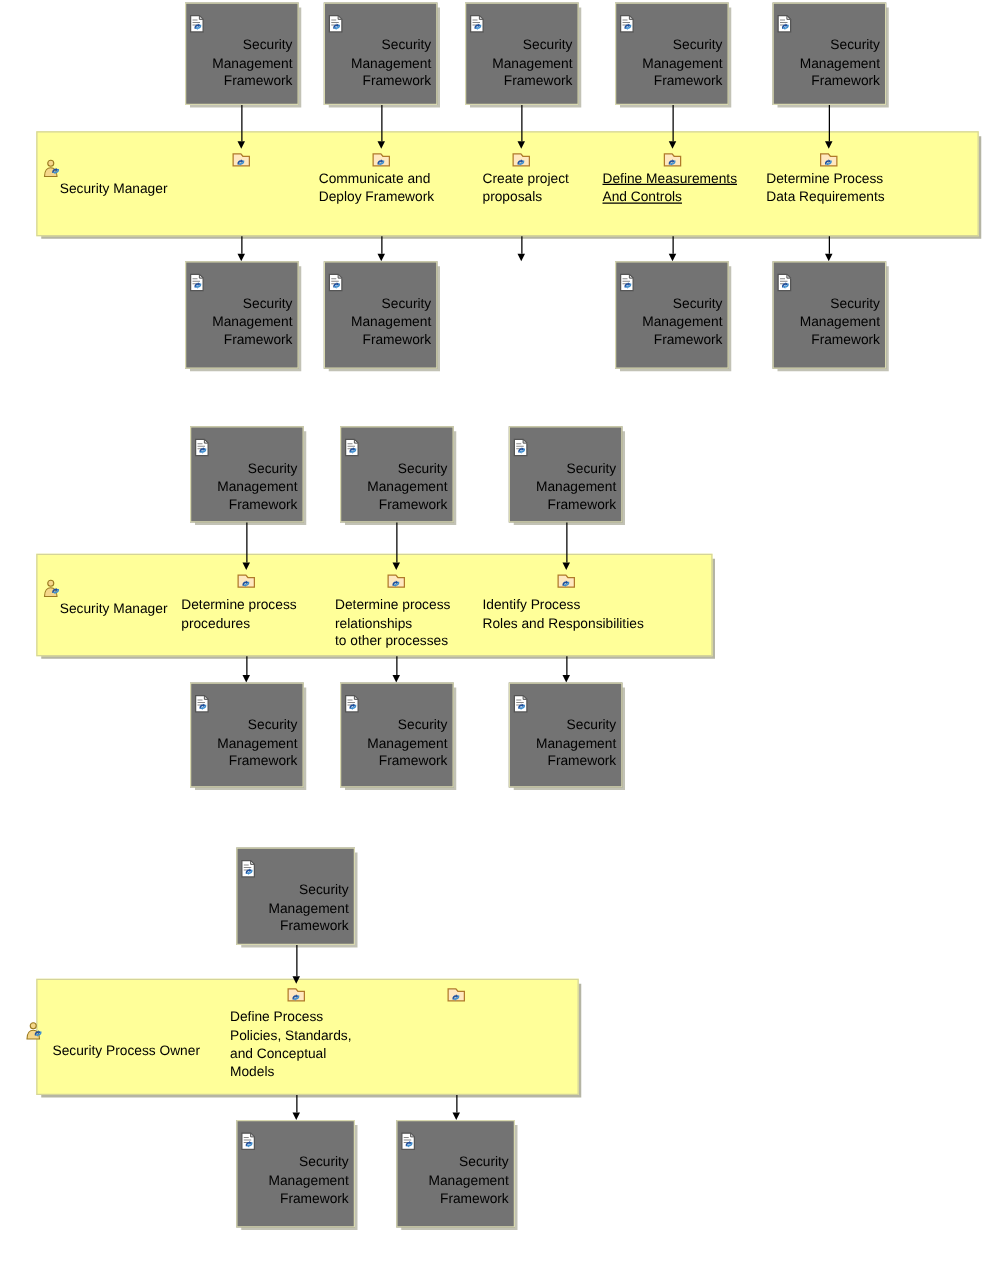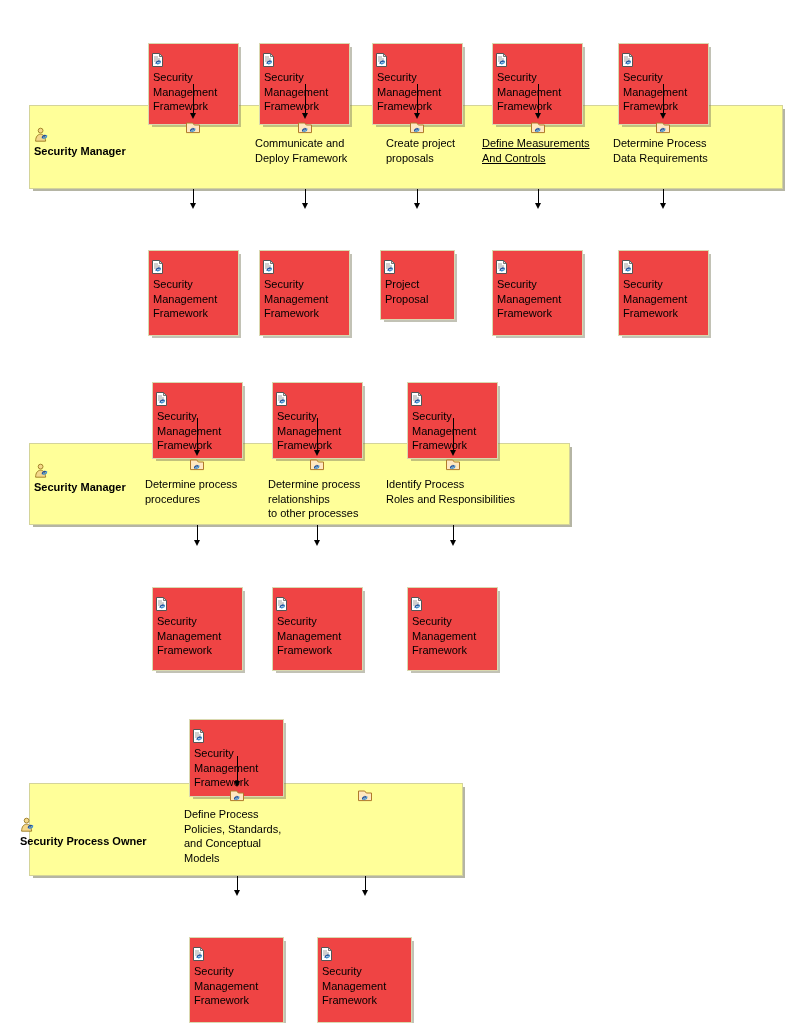--- a/index.html
+++ b/index.html
@@ -29,49 +29,47 @@
     position: absolute;
     background: #ffff99;
     border: 1px solid #d4d49a;
     box-shadow: 3px 3px 0 -1px rgba(120,120,90,0.55);
     box-sizing: border-box;
   }
 
   
   .role {
     position: absolute;
-    text-align: left;
+    text-align: right;
     line-height: 13px;
     box-sizing: border-box;
-    font-weight: bold;
   }
   .role .role-label {
     display: block;
     white-space: nowrap;
   }
 
   
   .task {
     position: absolute;
     text-align: left;
     line-height: 14.5px;
     box-sizing: border-box;
   }
   .task .task-label { display: block; }
 
   
   .artifact {
     position: absolute;
-    background: #ef4444;
+    background: #737373;
     border: 1px solid #d9d9b0;
     box-shadow: 3px 3px 0 -1px rgba(120,120,90,0.45);
     box-sizing: border-box;
-    text-align: left;
+    text-align: right;
     line-height: 14.5px;
-    margin-top: 41px;
   }
   .artifact .artifact-label {
     display: block;
     padding: 0 4px;
   }
 
   
   .icon {
     display: block;
     margin: 0 auto;
@@ -251,39 +249,20 @@
       <svg width="18" height="18" viewBox="0 0 18 18" aria-hidden="true">
         <path d="M2.5 3.0 h6.2 l1.6 2.0 h5.2 v7.6 h-13 z" fill="#ffe8c0" stroke="#b07a2a" stroke-width="1"></path>
         <g transform="translate(5.6,7.4)">
           <path d="M0.4 4.1 C0.0 2.0 1.6 0.6 3.4 0.9 L3.0 0.0 L5.4 1.5 L3.0 2.9 L3.4 2.0 C2.3 1.9 1.4 2.7 1.6 4.1 Z" fill="#1f4e9c"></path>
           <path d="M5.8 1.0 C6.2 3.1 4.6 4.6 2.8 4.3 L3.2 5.2 L0.8 3.7 L3.2 2.3 L2.8 3.2 C3.9 3.3 4.8 2.5 4.6 1.0 Z" fill="#3f8fd0"></path>
         </g>
       </svg>
     </span>
     <div class="conn v" style="left: 417px; top: 189px; height: 14px;"></div>
     <div class="arrowhead" style="left: 413.5px; top: 203px;"></div>
-    <div class="artifact" style="left: 380px; top: 209px; width: 75px; height: 70px; padding-top: 8px;">
-      <span class="icon">
-        <svg width="18" height="18" viewBox="0 0 18 18" aria-hidden="true">
-          <path d="M3.5 1.5 h7 l3 3 v10 h-10 z" fill="#ffffff" stroke="#555555" stroke-width="1"></path>
-          <path d="M10.5 1.5 v3 h3 z" fill="#dddddd" stroke="#555555" stroke-width="0.8"></path>
-          <g stroke="#888888" stroke-width="0.8">
-            <line x1="5" y1="5" x2="9" y2="5"></line>
-            <line x1="5" y1="7" x2="11" y2="7"></line>
-            <line x1="5" y1="9" x2="11" y2="9"></line>
-          </g>
-          <g transform="translate(6.2,7.8)">
-            <path d="M0.4 4.1 C0.0 2.0 1.6 0.6 3.4 0.9 L3.0 0.0 L5.4 1.5 L3.0 2.9 L3.4 2.0 C2.3 1.9 1.4 2.7 1.6 4.1 Z" fill="#1f4e9c"></path>
-            <path d="M9.0 1.6 C9.4 3.7 7.8 5.2 6.0 4.9 L6.4 5.8 L4.0 4.3 L6.4 2.9 L6.0 3.8 C7.1 3.9 8.0 3.1 7.8 1.6 Z" fill="#3f8fd0" transform="translate(-3.2,-0.6)"></path>
-          </g>
-        </svg>
-      </span>
-      <span class="artifact-label">Project</span>
-      <span class="artifact-label">Proposal</span>
-    </div>
     <div class="artifact" style="left: 492px; top: 2px; width: 91px; height: 82px; padding-top: 8px;">
       <span class="icon">
         <svg width="18" height="18" viewBox="0 0 18 18" aria-hidden="true">
           <path d="M3.5 1.5 h7 l3 3 v10 h-10 z" fill="#ffffff" stroke="#555555" stroke-width="1"></path>
           <path d="M10.5 1.5 v3 h3 z" fill="#dddddd" stroke="#555555" stroke-width="0.8"></path>
           <g stroke="#888888" stroke-width="0.8">
             <line x1="5" y1="5" x2="9" y2="5"></line>
             <line x1="5" y1="7" x2="11" y2="7"></line>
             <line x1="5" y1="9" x2="11" y2="9"></line>
           </g>

